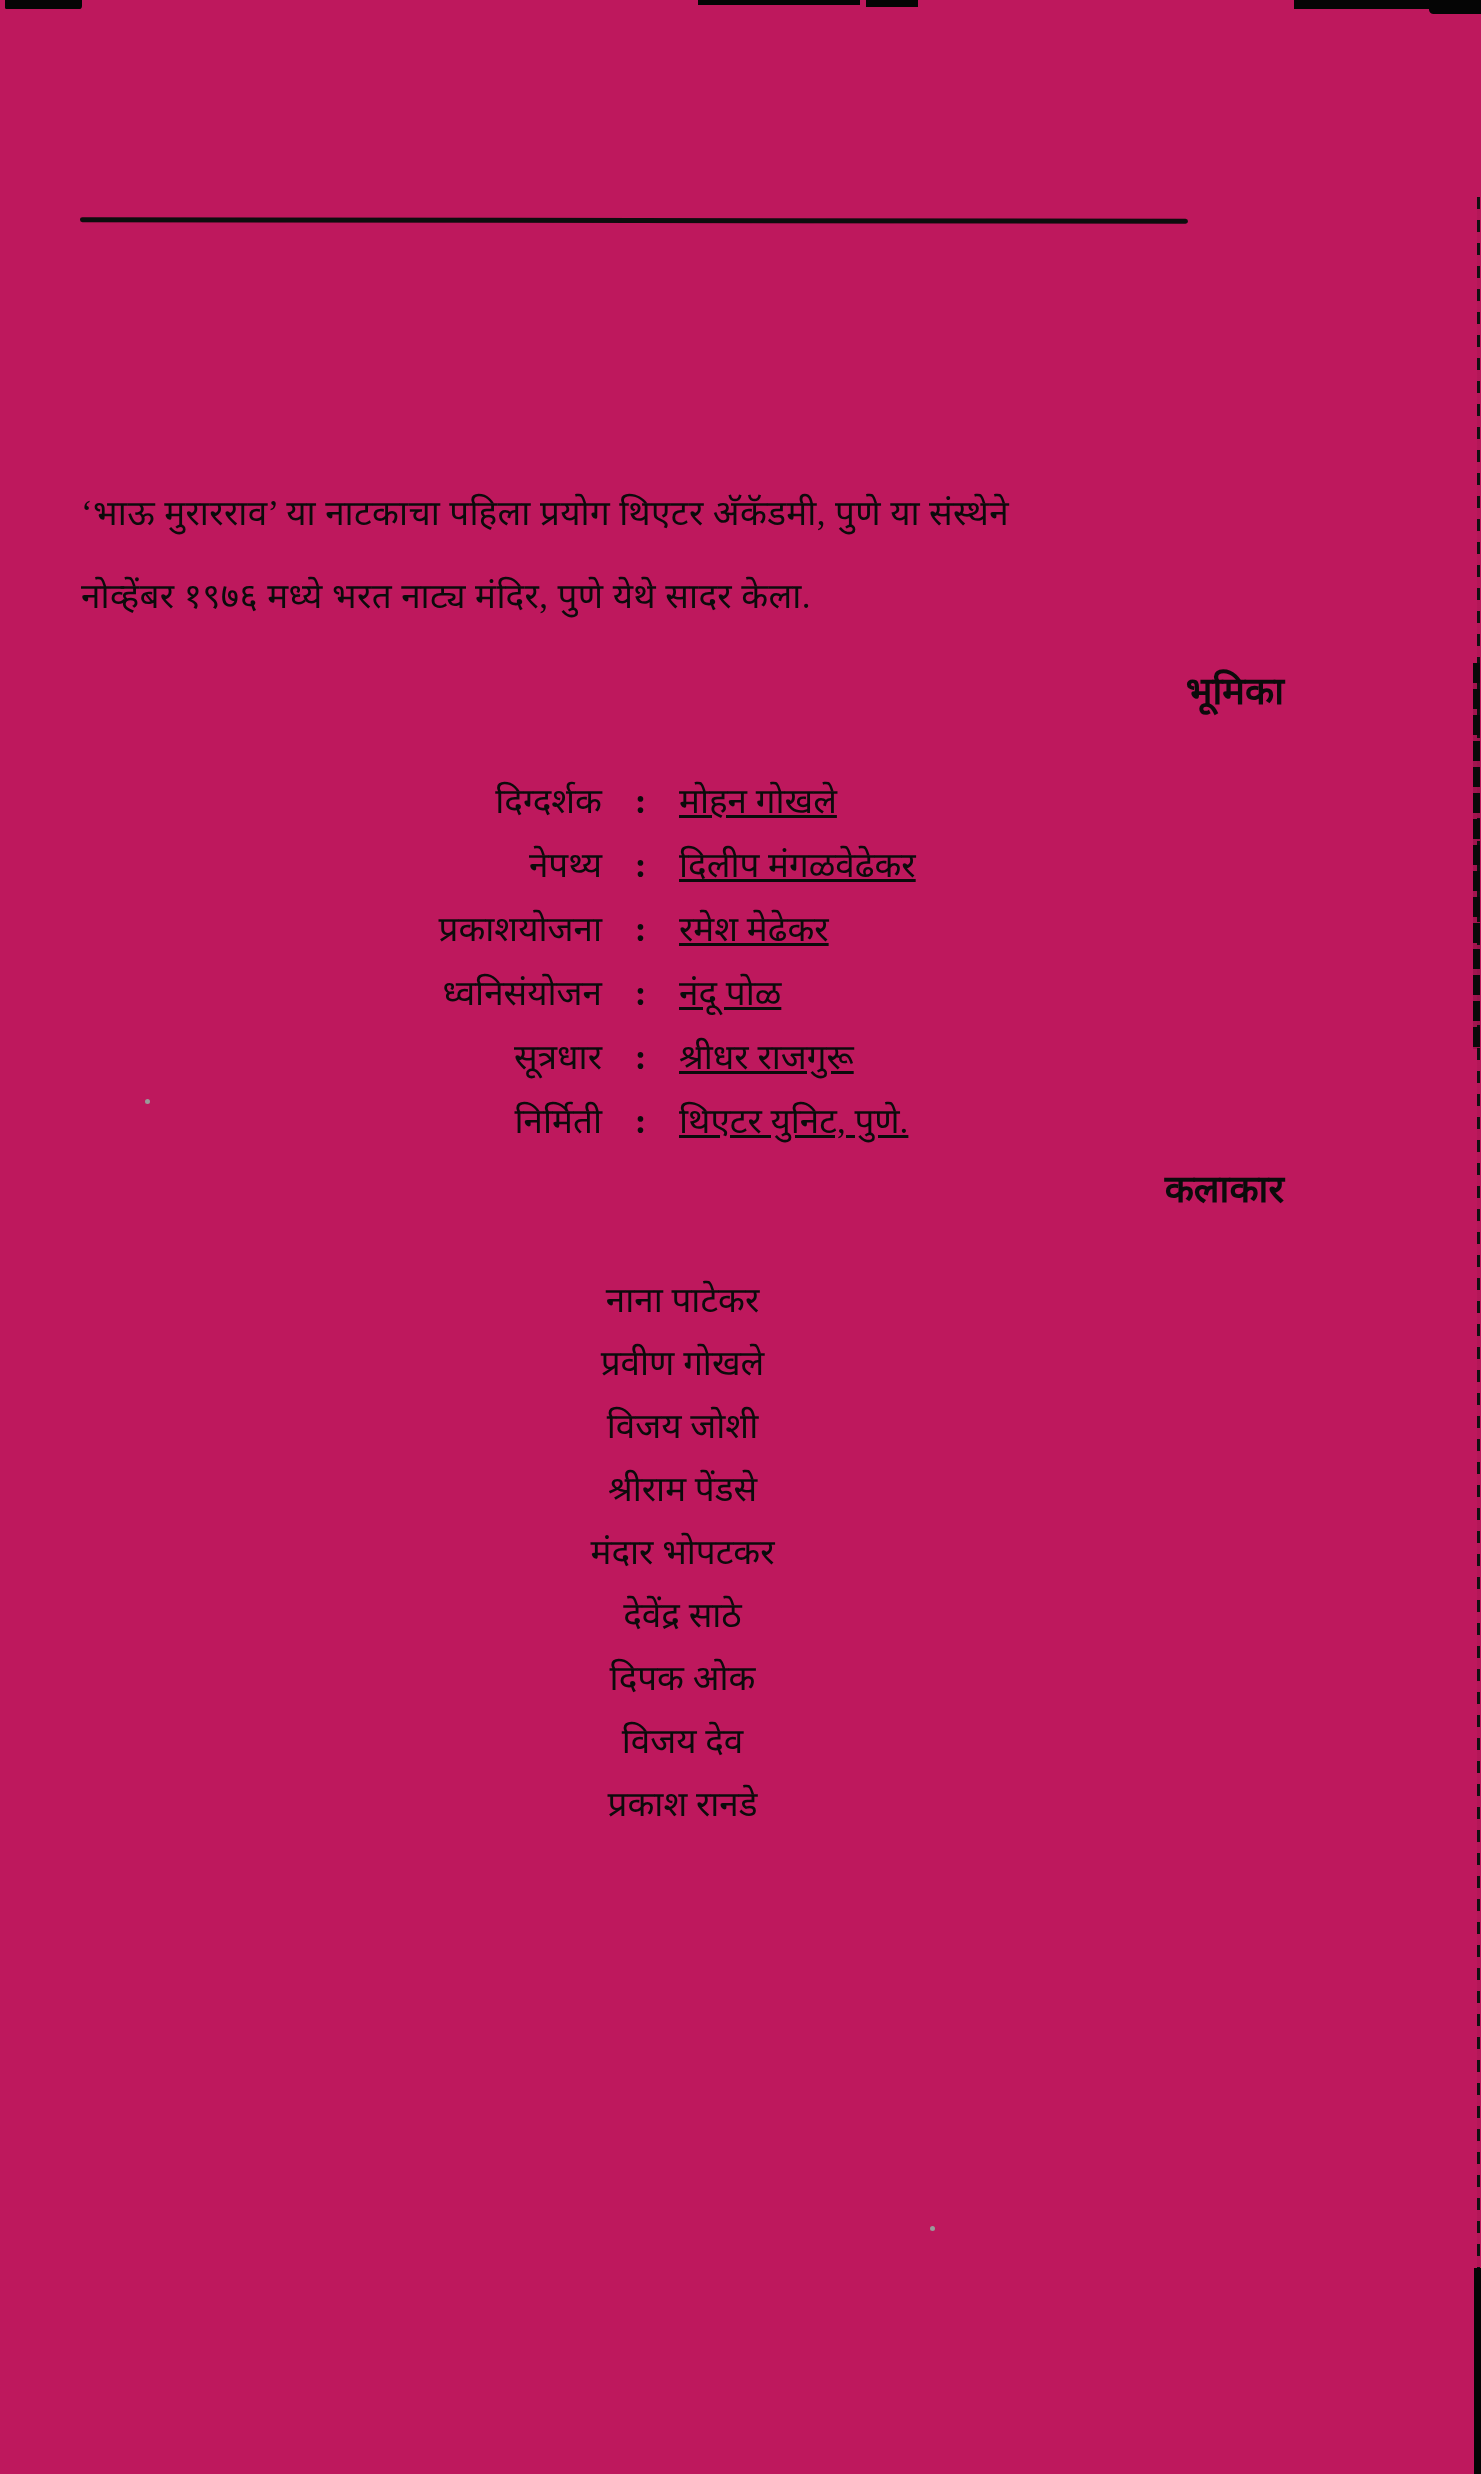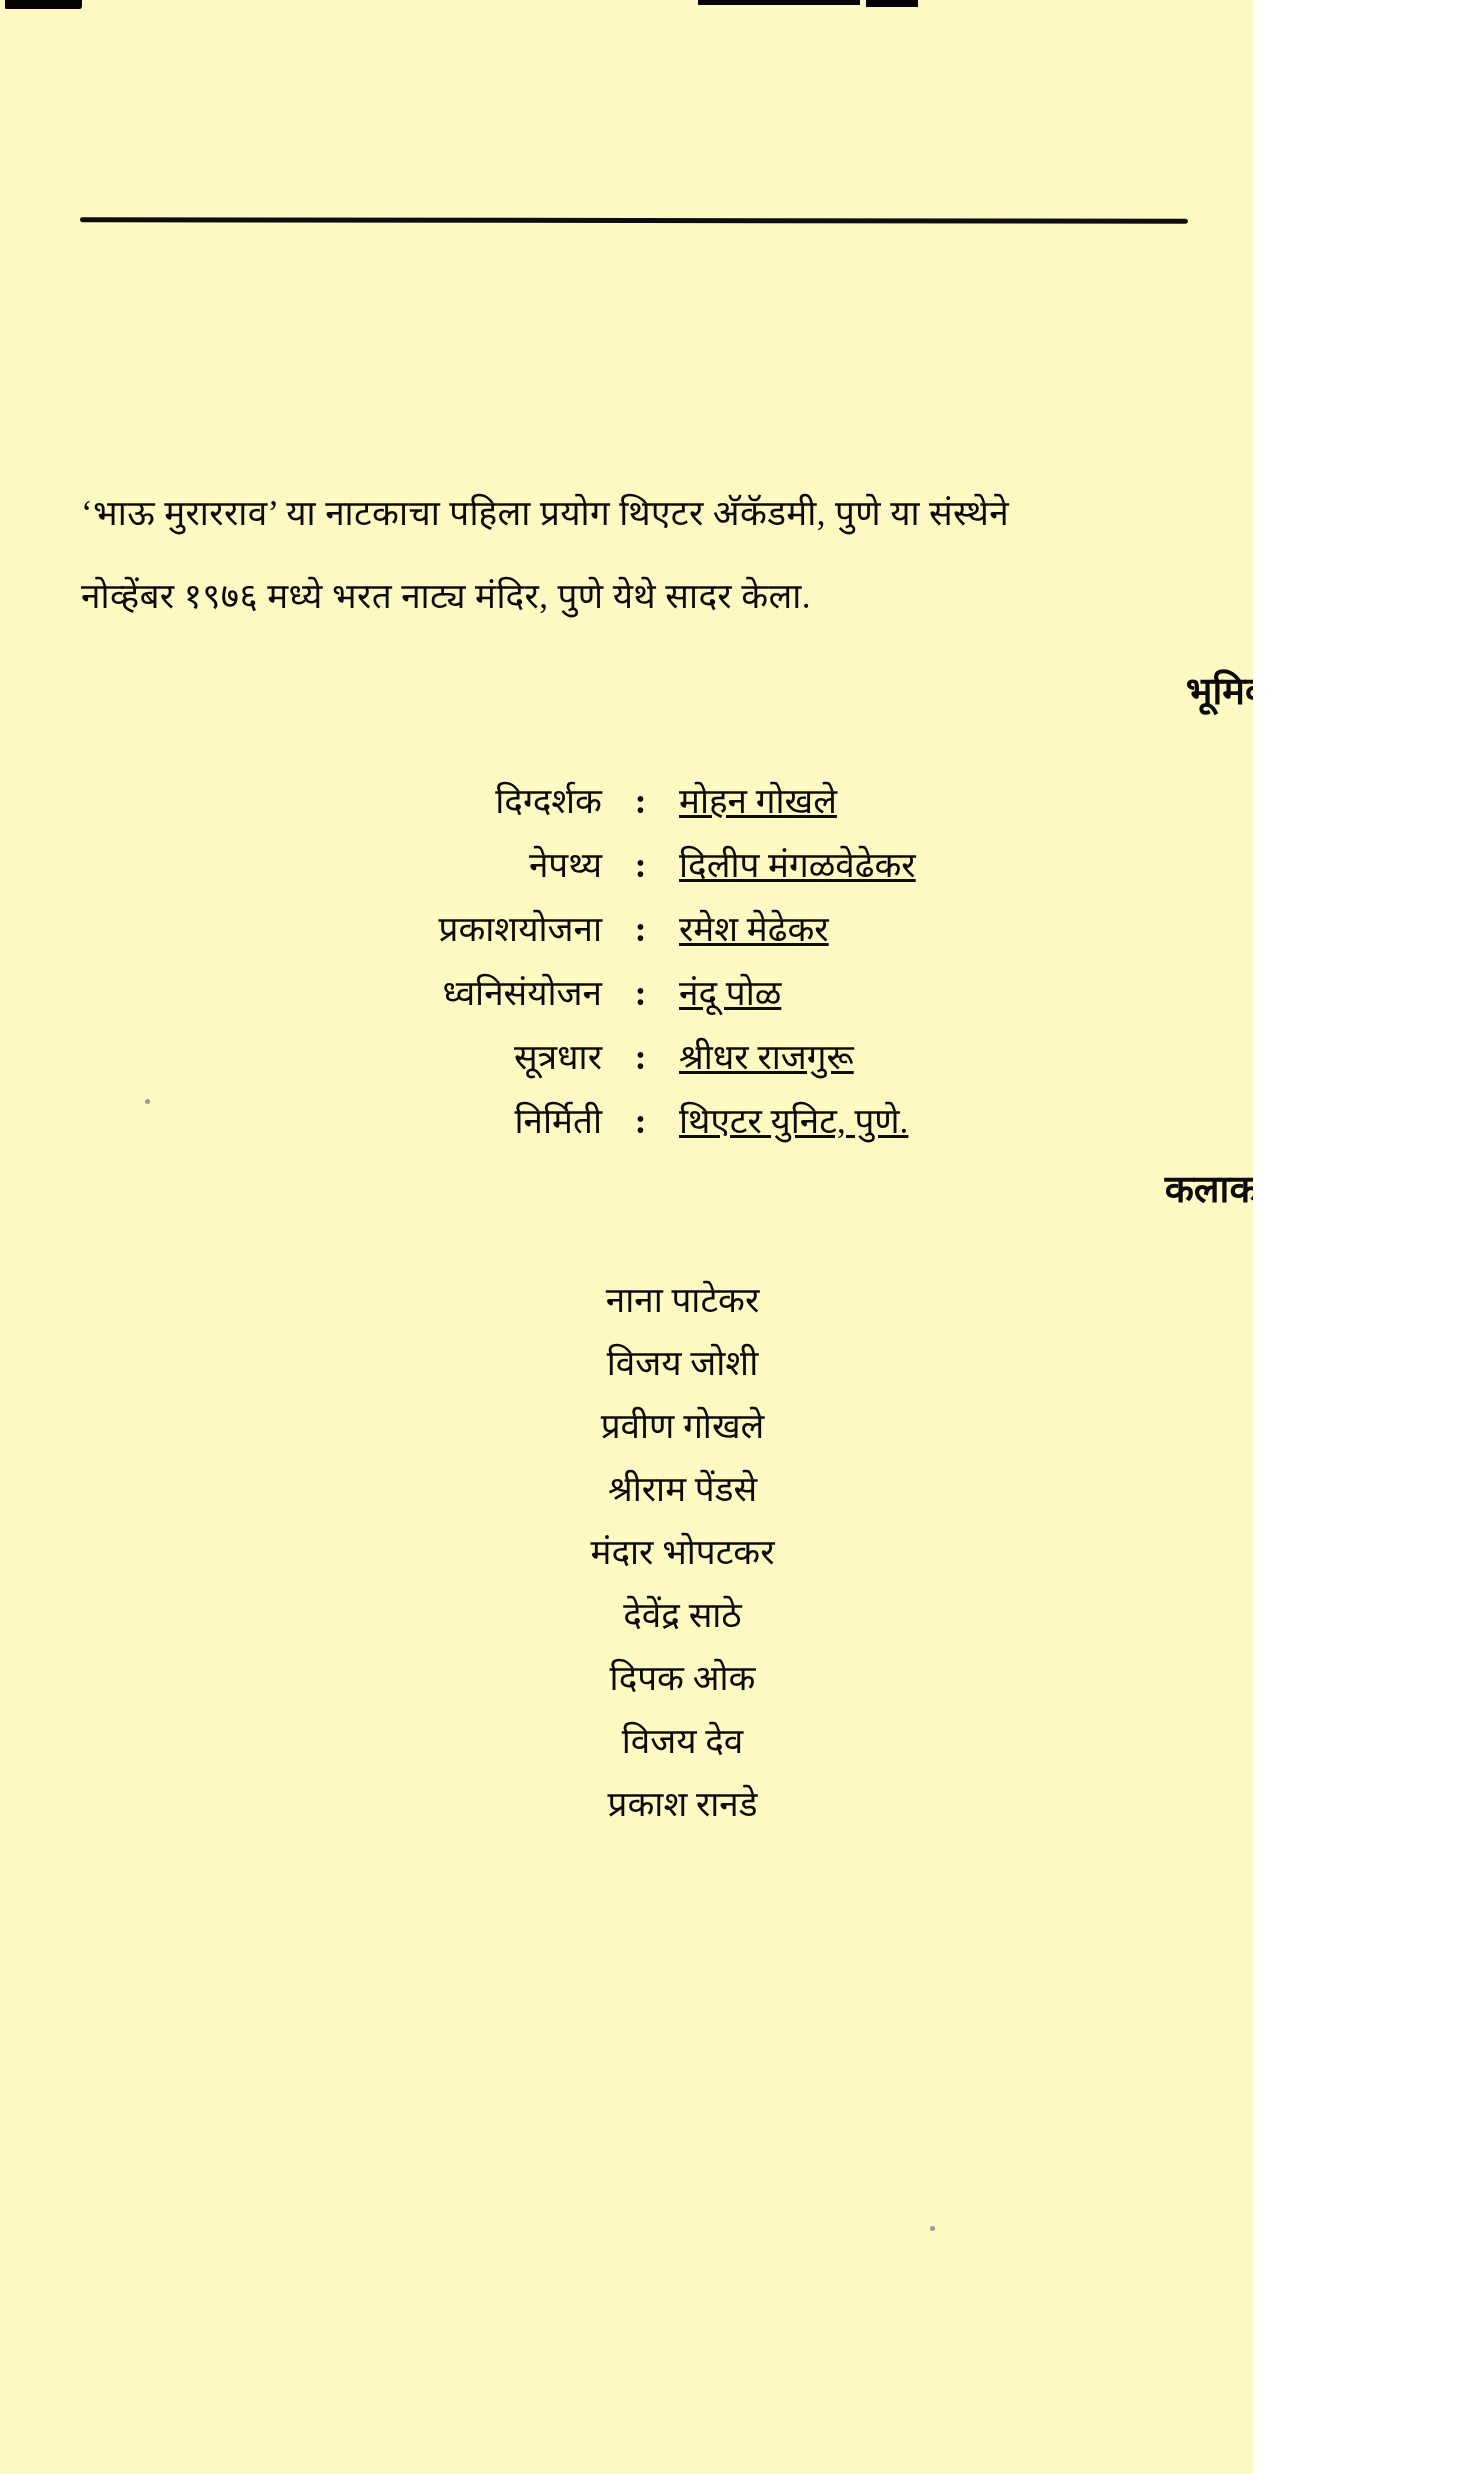--- a/index.html
+++ b/index.html
@@ -2,23 +2,23 @@
 <html style="font-size:12.3px"><head>
 <meta charset="utf-8">
 <style>
   html, body {
     margin: 0;
     padding: 0;
     background: #ffffff;
   }
   .page {
     position: relative;
-    width: 1253px;
+    width: 1481px;
     height: 2475px;
-    background: #fef9c3;
+    background: #be185d;
     overflow: hidden;
     font-family: "Liberation Serif", "DejaVu Serif", serif;
     color: #0b0b0b;
   }
   
   .artifact { position: absolute; background: #050505; }
   .mark-top-left   { left: 4.6px;    top: 0; width: 77px; height: 8.5px; border-radius: 0 0 3.1px 1.5px; }
   .mark-top-mid1   { left: 698px;  top: 0; width: 162px; height: 4.6px;  }
   .mark-top-mid2   { left: 866px; top: 0; width: 52px;  height: 7px;  }
   .mark-top-right1 { left: 1294px; top: 0; width: 187px; height: 9.3px; }
@@ -159,22 +159,22 @@
       <span class="role-label">निर्मिती</span>
       <span class="role-colon">:</span>
       <span class="role-value">थिएटर युनिट, पुणे.</span>
     </div>
   </div>
 
   <div class="section-heading cast-heading">कलाकार</div>
 
   <div class="cast">
     <div class="cast-row">नाना पाटेकर</div>
+    <div class="cast-row">प्रवीण गोखले</div>
     <div class="cast-row">विजय जोशी</div>
-    <div class="cast-row">प्रवीण गोखले</div>
     <div class="cast-row">श्रीराम पेंडसे</div>
     <div class="cast-row">मंदार भोपटकर</div>
     <div class="cast-row">देवेंद्र साठे</div>
     <div class="cast-row">दिपक ओक</div>
     <div class="cast-row">विजय देव</div>
     <div class="cast-row">प्रकाश रानडे</div>
   </div>
 
 </div>
 

